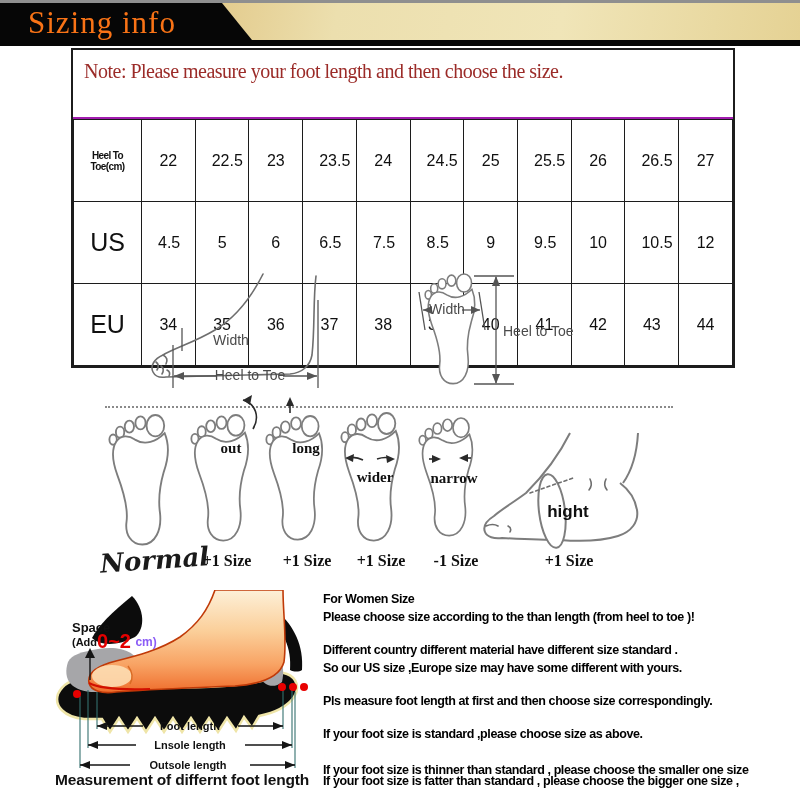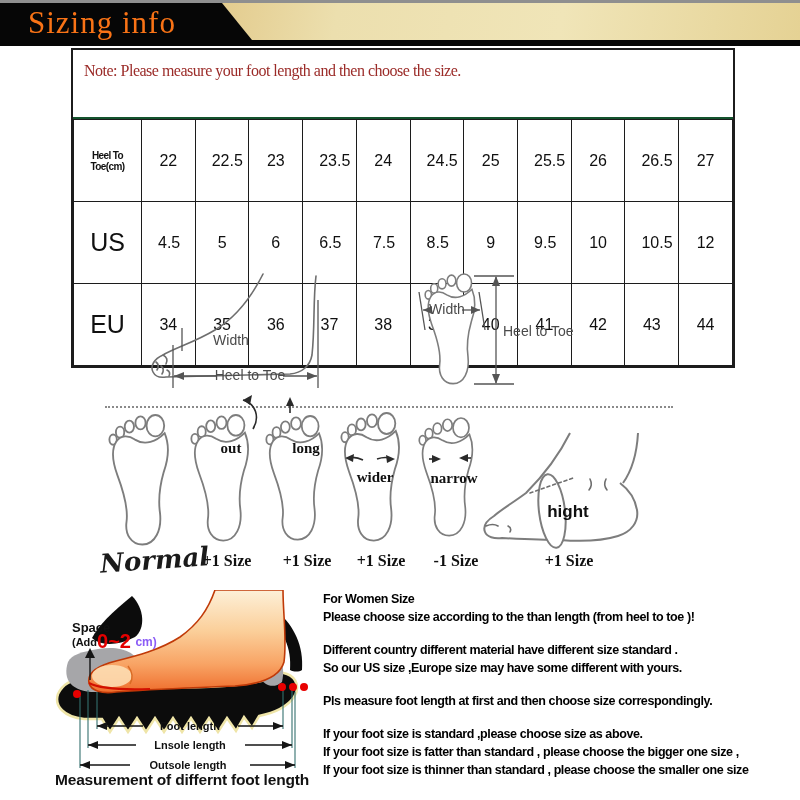--- a/index.html
+++ b/index.html
@@ -10,23 +10,23 @@
   .hdr{position:absolute;left:0;top:0;width:800px;height:46px;background:#060606;
        border-top:3px solid #8f8f8f;box-sizing:border-box;}
   .gold{position:absolute;left:0;top:0;width:800px;height:37px;
         background:linear-gradient(100deg,#c2943a 0%,#d9b568 10%,#ecdfae 42%,#f0e5b8 70%,#e5d294 100%);
         clip-path:polygon(222px 0,800px 0,800px 37px,252px 37px);}
   .title{position:absolute;left:28px;top:2px;margin:0;font-family:"Liberation Serif","DejaVu Serif",serif;
          font-weight:400;font-size:31px;letter-spacing:1px;color:#f97316;}
 
   
   .box{position:absolute;left:71px;top:48px;width:664px;border:2px solid #1c1c1c;background:#fff;box-sizing:border-box;}
-  .note{height:69px;border-bottom:2px solid #14532d;box-sizing:border-box;
+  .note{height:69px;border-bottom:2px solid #a21caf;box-sizing:border-box;
         font-family:"Liberation Serif","DejaVu Serif",serif;color:#9b2b28;
-        font-size:16px;line-height:28px;letter-spacing:-0.5px;padding:7px 4px 0 11px;white-space:nowrap;}
+        font-size:20px;line-height:28px;letter-spacing:-0.5px;padding:7px 4px 0 11px;white-space:nowrap;}
   .note .ind{padding-left:48px;}
   table.sizes{width:100%;border-collapse:collapse;table-layout:fixed;}
   table.sizes td{border:1.5px solid #1c1c1c;text-align:center;vertical-align:middle;
                  height:49px;font-size:16px;color:#101010;padding:16px;}
   table.sizes td.rowlabel{font-size:25px;}
   table.sizes td.rowlabel.small{font-size:10px;letter-spacing:-0.6px;font-weight:bold;}
 
   
   svg{position:absolute;}
   .sk{stroke:#6e6e6e;fill:none;stroke-width:1.6;stroke-linecap:round;}
@@ -55,21 +55,21 @@
   .space .w2{font-weight:bold;font-size:11px;color:#111;}
   .space .w3{font-weight:bold;font-size:20px;color:#e30000;vertical-align:-2px;}
   .space .w4{font-weight:bold;font-size:12px;color:#8b5cf6;}
   .caption{position:absolute;left:55px;top:771px;font-weight:bold;font-size:15.5px;
            letter-spacing:-0.2px;color:#111;white-space:nowrap;}
 
   
   .iline{position:absolute;left:323px;font-weight:bold;font-size:12.5px;letter-spacing:-0.4px;
          color:#000;white-space:nowrap;}
   .il-h{top:592px;} .il0{top:610px;} .il1{top:643px;} .il2{top:661px;}
-  .il3{top:694px;} .il4{top:727px;} .il5{top:745px;} .il6{top:763px;}
+  .il3{top:694px;} .il4{top:727px;} .il5{top:774px;} .il6{top:763px;}
 </style>
 </head>
 <body>
 
 <div class="page">
 
   <div class="hdr">
     <div class="gold"></div>
     <h1 class="title">Sizing info</h1>
   </div>

